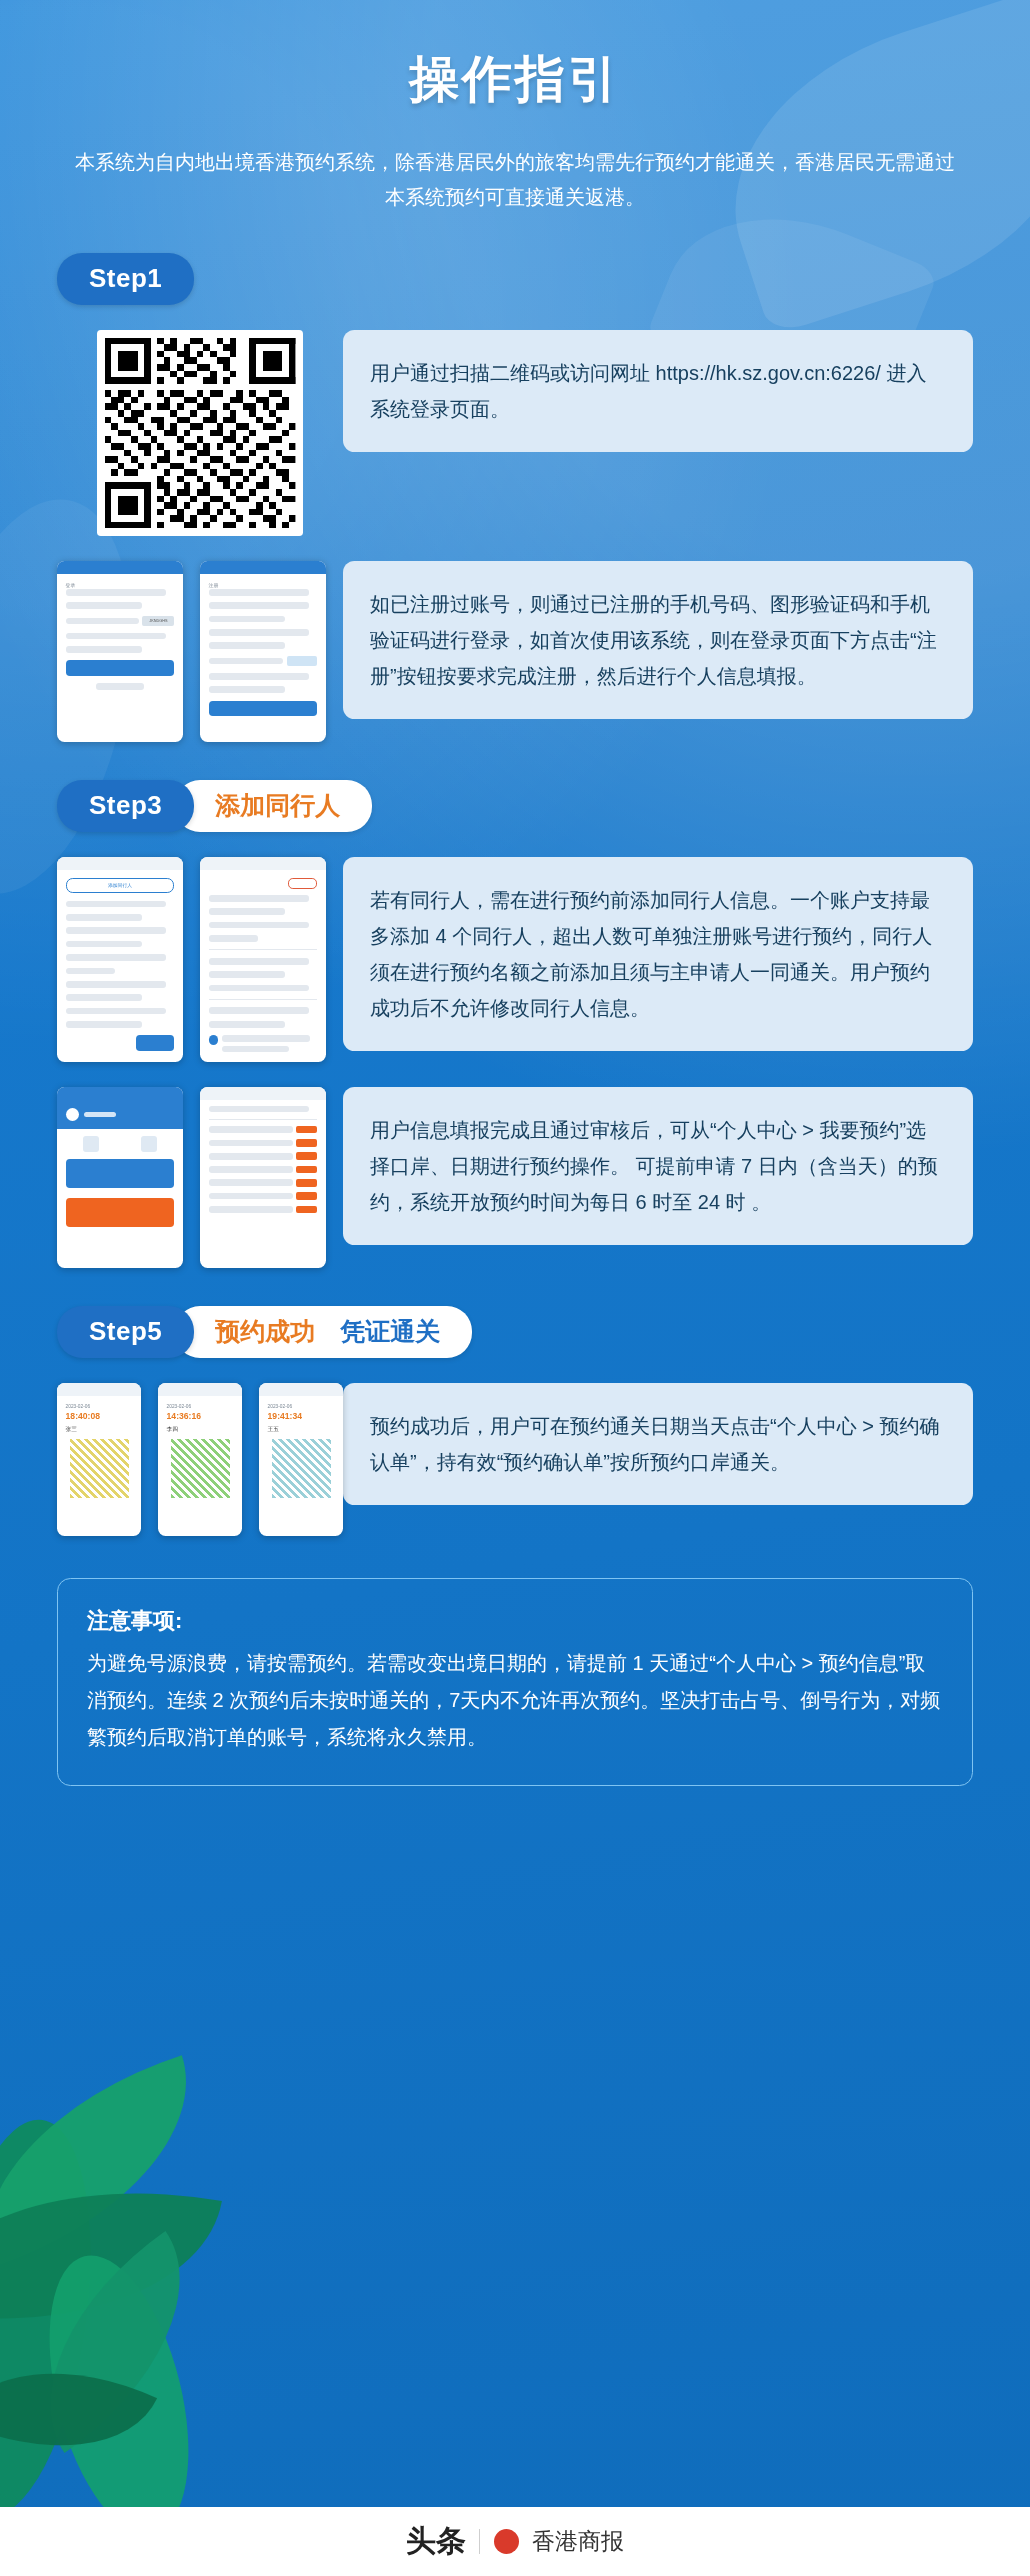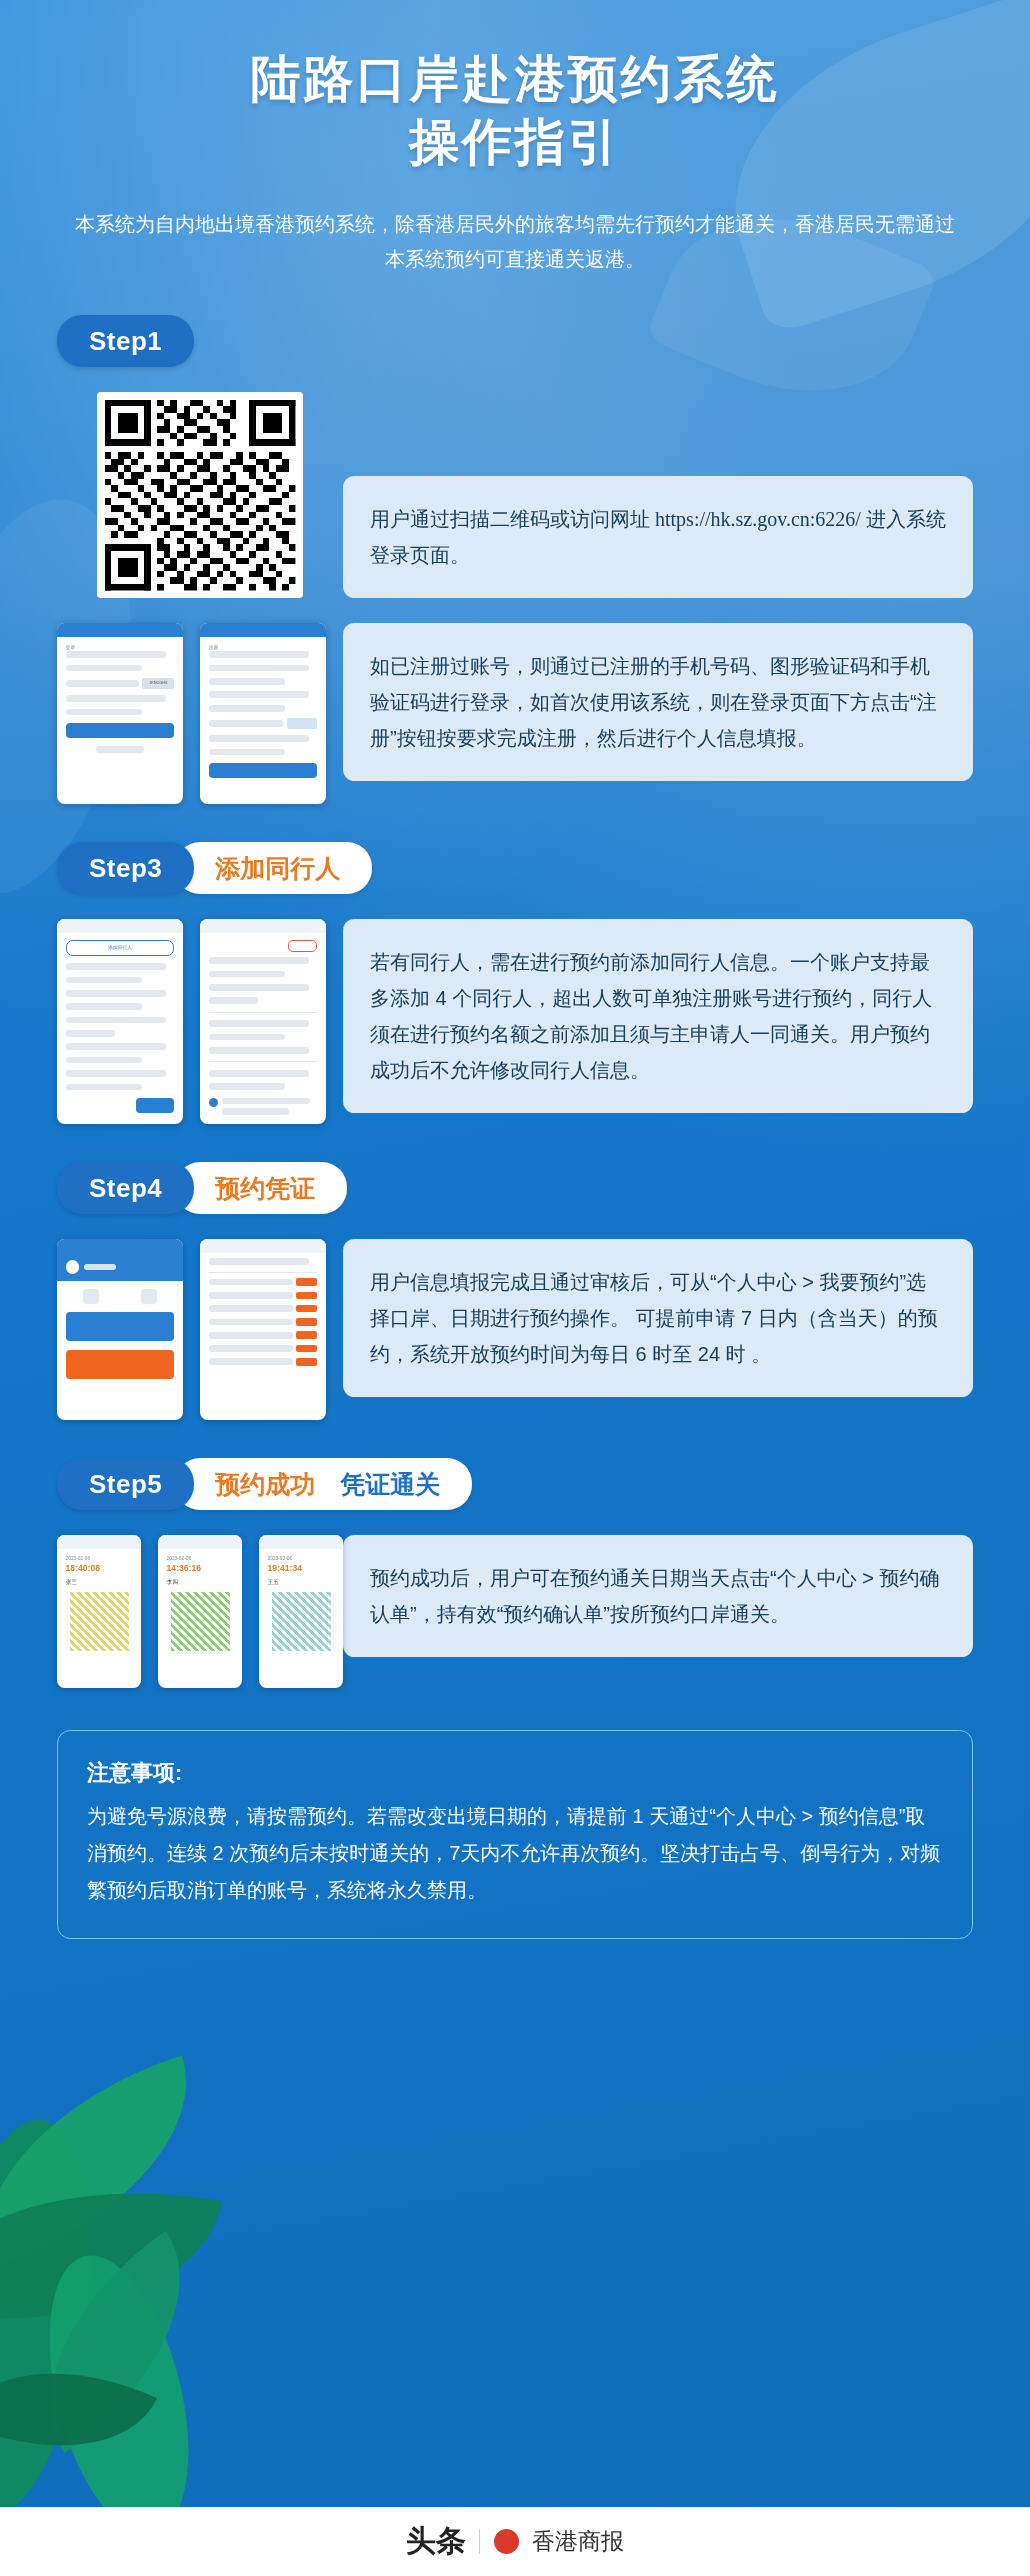--- a/index.html
+++ b/index.html
@@ -61,21 +61,21 @@
     margin-left:-19px;
     background:#ffffff;border-radius:25px;
     padding:9.5px 32px 9.5px 40px;
     display:flex;align-items:center;gap:25px;
     box-shadow:0 1.9px 5.7px rgba(0,0,0,.12);
   }
   .pill-a{color:#e87b22;font-size:25px;font-weight:bold;}
   .pill-b{color:#1f6fc4;font-size:25px;font-weight:bold;}
 
   .row{display:flex;margin:25px 57px 0 57px;align-items:flex-start;}
-  .row.centered{align-items:flex-end;font-family:Liberation Serif, serif;}
+  .row.centered{align-items:flex-start;}
 
   .textbox{
     background:#dceaf7;border-radius:11.4px;
     color:#17405f;font-size:20px;line-height:1.8;
     padding:25px 27px;
     flex:1;
   }
 
   .shots{display:flex;gap:17px;}
   .shot{
@@ -125,21 +125,20 @@
   <div class="gleaf g5"></div>
   <div class="gleaf g1"></div>
   <div class="gleaf g2"></div>
   <div class="gleaf g6"></div>
   <div class="gleaf g3"></div>
   <div class="gleaf g4"></div>
 
   <div class="content">
 
     <div class="title-wrap">
-      <div class="title1">陆路口岸赴港预约系统</div>
       <div class="title2">操作指引</div>
     </div>
 
     <div class="intro">本系统为自内地出境香港预约系统，除香港居民外的旅客均需先行预约才能通关，香港居民无需通过本系统预约可直接通关返港。</div>
 
     <div class="step-head">
       <div class="step-badge">Step1</div>
     </div>
 
     <div class="row centered">
@@ -451,26 +450,20 @@
                 <div class="line l" style="margin-bottom:3.8px"></div>
                   <div class="line m" style="margin:0"></div>
               </div>
             </div>
           </div>
         </div>
       </div>
       <div class="textbox">若有同行人，需在进行预约前添加同行人信息。一个账户支持最多添加 4 个同行人，超出人数可单独注册账号进行预约，同行人须在进行预约名额之前添加且须与主申请人一同通关。用户预约成功后不允许修改同行人信息。</div>
     </div>
 
-    <div class="step-head">
-      <div class="step-badge">Step4</div>
-      <div class="step-pill">
-        <span class="pill-a">预约凭证</span>
-      </div>
-    </div>
 
     <div class="row">
       <div class="shots" style="width:286px;">
         <div class="shot" style="width:126px;height:181px;">
           <div class="bar"></div>
           <div style="background:#2b7fd0;padding:7.6px 8.6px;">
             <div style="display:flex;align-items:center;gap:4.8px;">
               <div style="width:13.4px;height:13.4px;border-radius:50%;background:#fff;"></div>
               <div style="height:5.7px;width:32px;background:rgba(255,255,255,.8);border-radius:2.9px;"></div>
             </div>

